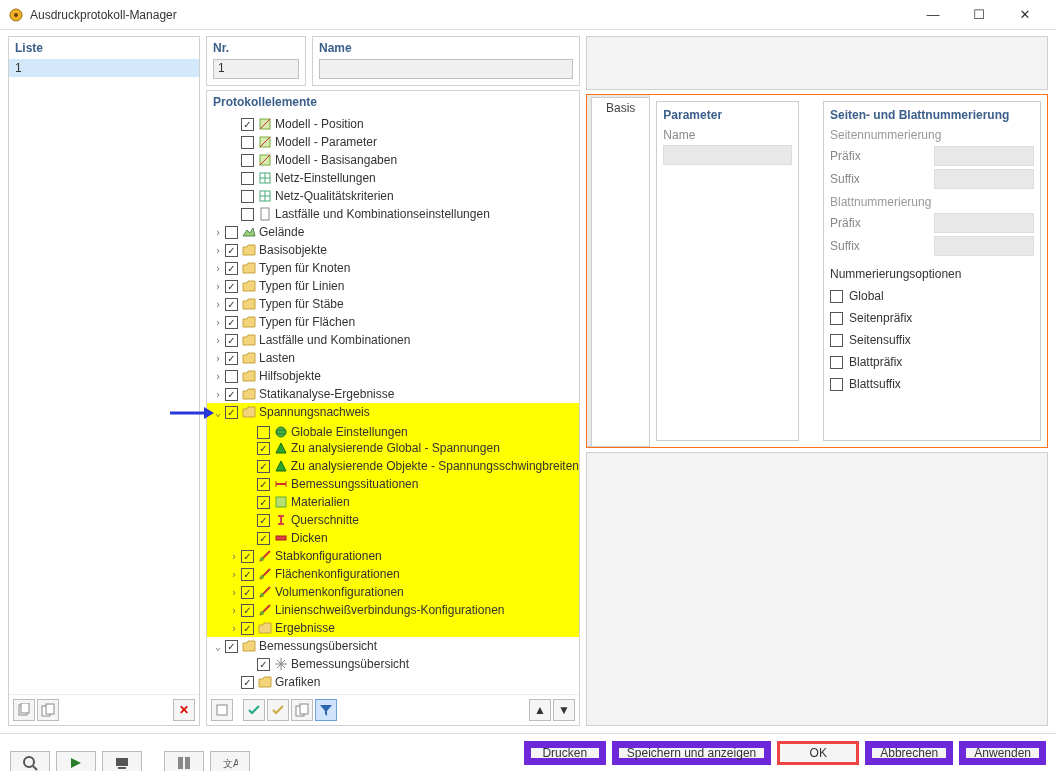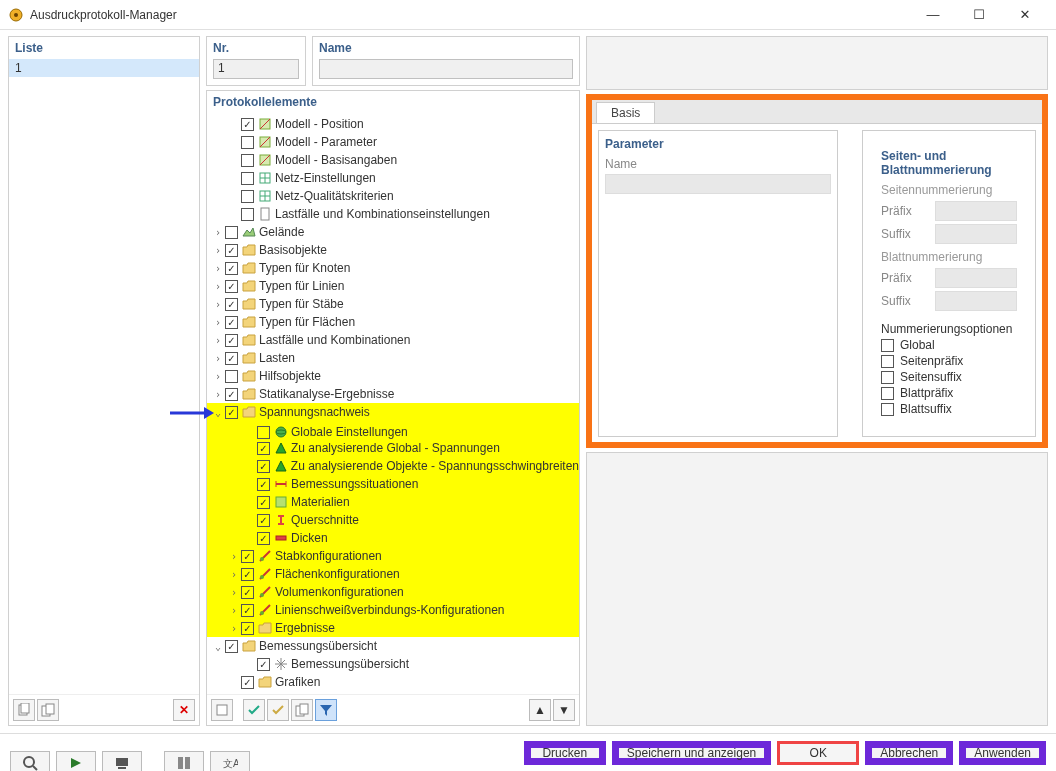--- a/index.html
+++ b/index.html
@@ -29,33 +29,33 @@
 .tree-row { display: flex; align-items: center; height: 18px; padding-left: 4px; white-space: nowrap; }
 .tree-row.highlight { background: #ffff00; }
 .expander { width: 14px; text-align: center; font-size: 10px; color: #666; font-family: monospace; }
 .cb { width: 13px; height: 13px; border: 1px solid #555; margin-right: 3px; display: flex; align-items: center; justify-content: center; font-size: 10px; }
 .cb.checked::after { content: "✓"; font-size: 10px; color: #333; }
 .icon { width: 16px; height: 14px; margin-right: 2px; display: flex; align-items: center; justify-content: center; }
 .tree-label { font-size: 12px; }
 .proto-toolbar { display: flex; gap: 2px; padding: 4px; border-top: 1px solid #eee; align-items: center; }
 .right-col { flex: 1; display: flex; flex-direction: column; gap: 4px; }
 .empty-top { height: 54px; border: 1px solid #d0d0d0; background: #f3f3f3; }
-.tabbox { border: 6px solid #f97316; display: flex; flex-direction: column; height: 354px; }
+.tabbox { border: 1px solid #f97316; display: flex; flex-direction: row; height: 354px; }
 .tabstrip { display: flex; background: #e8e8e8; border-bottom: 1px solid #ccc; }
 .tab { background: #fff; border: 1px solid #ccc; border-bottom: none; padding: 3px 14px; margin: 2px 0 0 4px; font-size: 12px; color:#444; }
 .tabbody { flex: 1; display: flex; gap: 24px; padding: 6px; }
 .param-panel { flex: 1; border: 1px solid #ccc; padding: 6px; }
-.num-panel { width: 174px; border: 1px solid #ccc; padding: 18px; }
+.num-panel { width: 218px; border: 1px solid #ccc; padding: 6px; }
 .subhdr { color: #3b5f8a; font-weight: 600; margin-bottom: 6px; }
 .subgrey { color: #999; font-size: 12px; margin: 6px 0 4px 0; }
 .fldrow { display: flex; align-items: center; margin: 3px 0; gap: 6px; }
 .fldlabel { color: #888; width: 48px; font-size: 12px; }
 .fldlabel.dark { color: #333; }
 .fldbox { flex: 1; height: 20px; background: #e8e8e8; border: 1px solid #ddd; max-width:100px; margin-left:auto;}
-.opt-cb { display: flex; align-items: center; gap: 6px; margin: 2px 0; }
+.opt-cb { display: flex; align-items: center; gap: 6px; margin: 8px 0; }
 .opt-cb .cb { margin-right: 0; }
 .empty-box { flex: 1; border: 1px solid #d0d0d0; background: #f3f3f3; }
 .bottom-bar { height: 38px; display: flex; align-items: center; padding: 0 10px; gap: 6px; border-top: 1px solid #ddd; position: absolute; bottom: 0; left:0; right:0; background:#fff;}
 .bottom-bar .toolbtn { width: 40px; height: 24px; margin-top: 20px; }
 .btn { min-width: 82px; height: 24px; border: 7px solid #6d28d9; background: #f5f5f5; padding: 0 8px; display:flex; align-items:center; justify-content:center; font-size:12px;}
 .btn.primary { border: 3px solid #ef4444; }
 .arrow { position: absolute; left: 170px; top: 405px; z-index: 10; }
 svg.icon-svg { width:16px; height:16px; }
 </style>
 </head>

